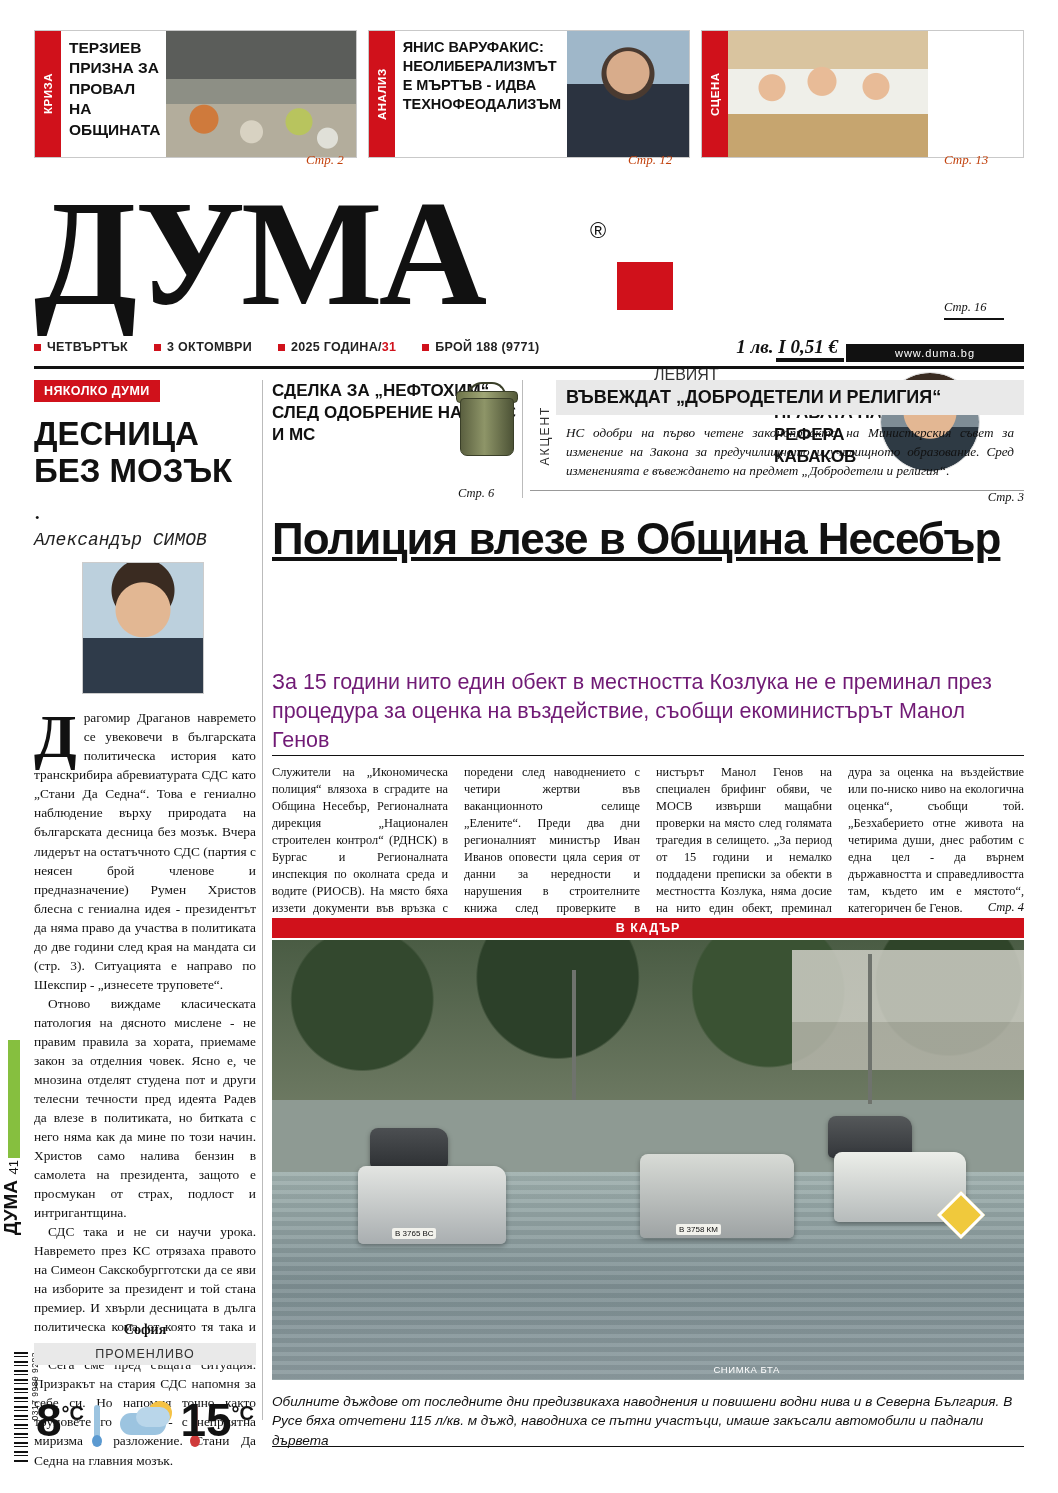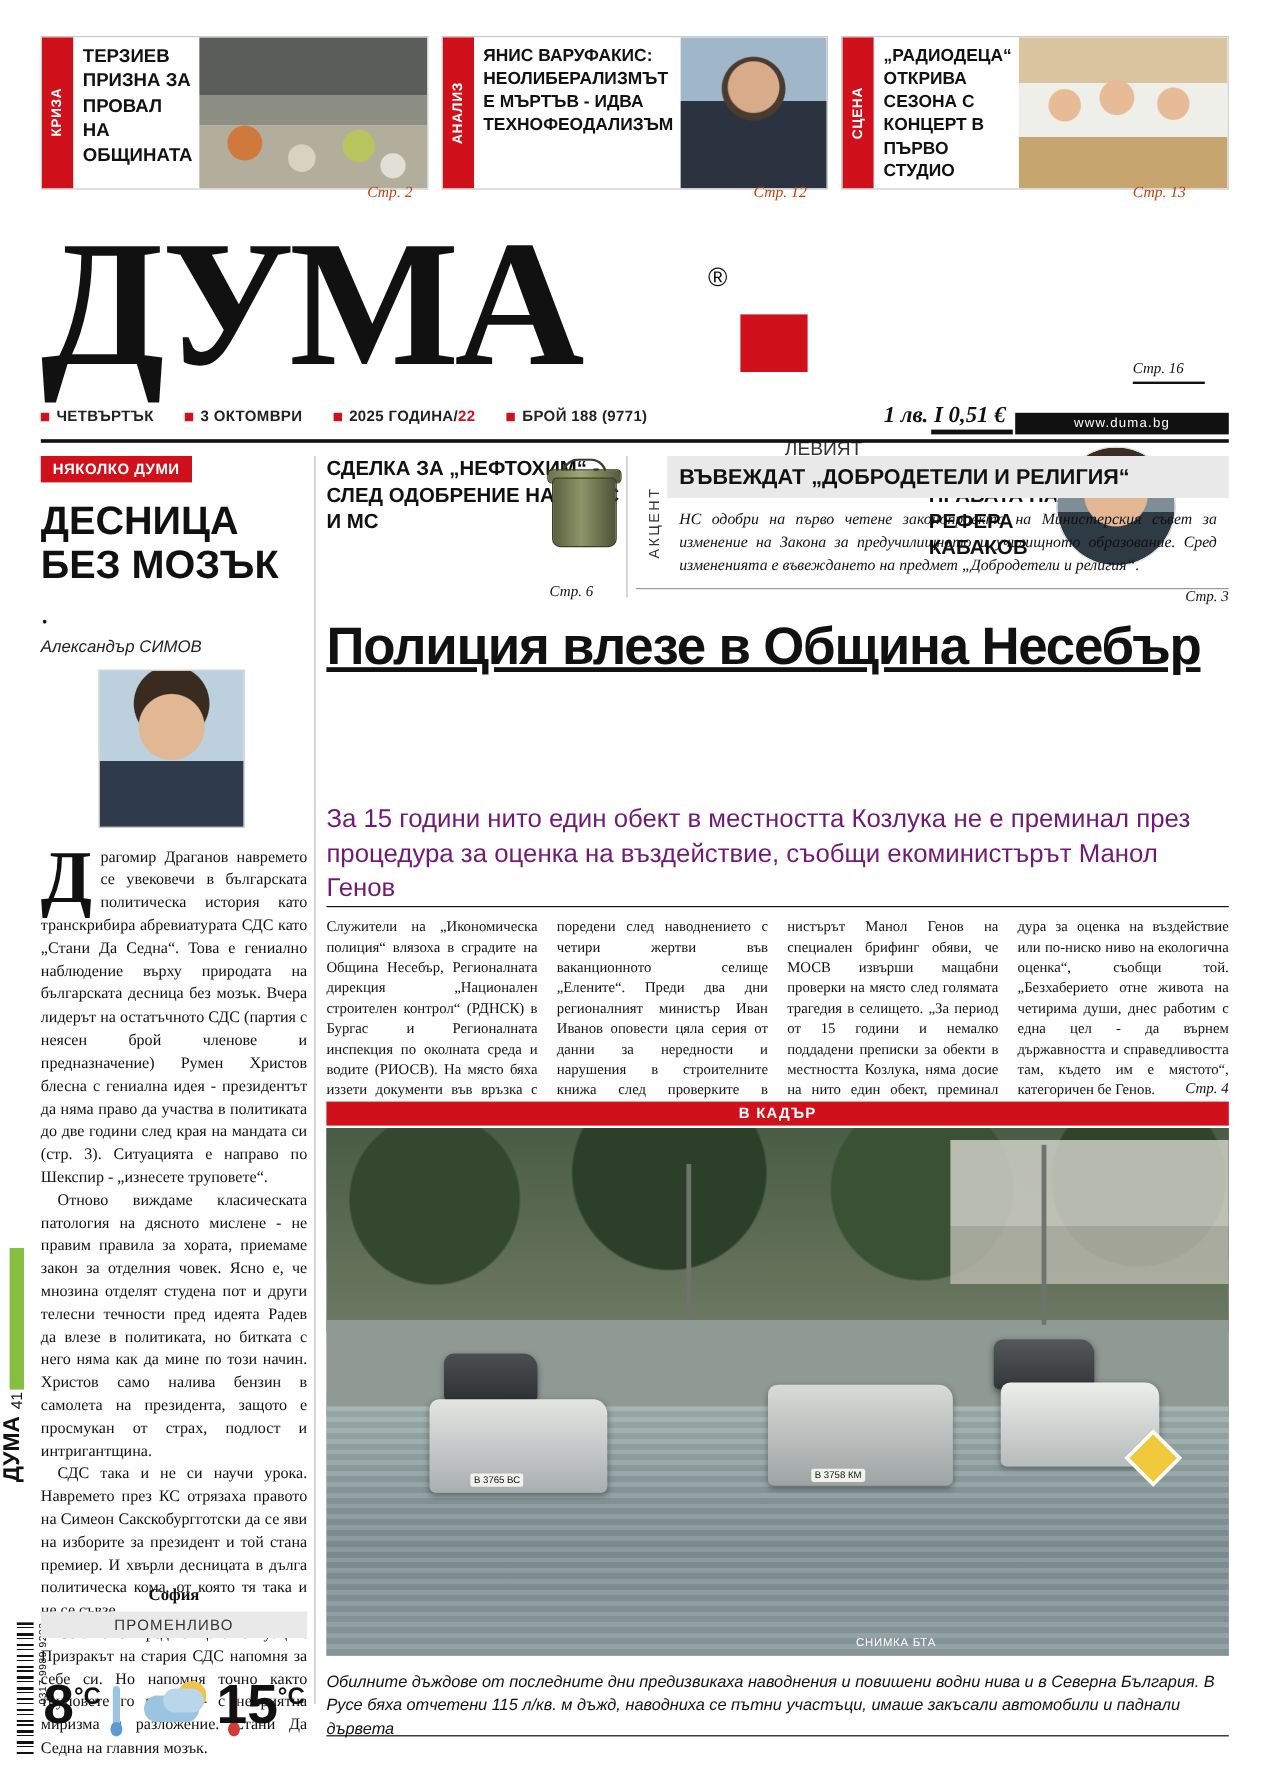--- a/index.html
+++ b/index.html
@@ -135,21 +135,21 @@
     display:inline-block; background:#d0111b; color:#fff;
     font-family:"Liberation Sans", sans-serif; font-weight:bold;
     font-size:12.5px; padding:4px 10px; letter-spacing:.4px;
   }
   .left-title {
     font-family:"Liberation Sans", sans-serif; font-weight:bold;
     font-size:33px; line-height:1.12; margin-top:14px; color:#111;
   }
   .left-dot { font-size:26px; line-height:0.4; margin-top:16px; }
   .left-author {
-    font-family:Liberation Sans, sans-serif; font-size:14px; font-style:italic;
+    font-family:Liberation Mono, monospace; font-size:18px; font-style:italic;
     margin-top:14px; color:#222;
   }
   .author-photo {
     margin-top:12px; width:122px; height:132px; margin-left:48px;
     background:
       radial-gradient(circle at 50% 36%, #e2b793 0 27px, transparent 28px),
       radial-gradient(circle at 50% 21%, #3a2b21 0 31px, transparent 32px),
       linear-gradient(#bcd0dd 0 58%, #2f3b4a 58% 100%);
     border:1px solid #ccc;
   }
@@ -325,21 +325,20 @@
     <div class="teaser">
       <div class="teaser-tag">АНАЛИЗ</div>
       <div class="teaser-text small">ЯНИС ВАРУФАКИС: НЕОЛИБЕРАЛИЗМЪТ Е МЪРТЪВ - ИДВА ТЕХНОФЕОДАЛИЗЪМ</div>
       <div class="teaser-photo wide">
           <div class="ph-man"></div>
         </div>
     </div>
 
     <div class="teaser">
       <div class="teaser-tag">СЦЕНА</div>
-      <div class="teaser-text small">„РАДИОДЕЦА“ ОТКРИВА СЕЗОНА С КОНЦЕРТ В ПЪРВО СТУДИО</div>
       <div class="teaser-photo widest">
           <div class="ph-kids"></div>
         </div>
     </div>
   </div>
 
   <div class="pg-ref" style="left:306px; top:152px;">Стр. 2</div>
   <div class="pg-ref" style="left:628px; top:152px;">Стр. 12</div>
   <div class="pg-ref" style="left:944px; top:152px;">Стр. 13</div>
 
@@ -365,21 +364,21 @@
         <span class="sq"></span>
         <span>ЧЕТВЪРТЪК</span>
       </span>
     <span class="meta-item">
         <span class="sq"></span>
         <span>3 ОКТОМВРИ</span>
       </span>
     <span class="meta-item">
         <span class="sq"></span>
         <span>2025 ГОДИНА/</span>
-        <span class="year-red">22</span>
+        <span class="year-red">31</span>
       </span>
     <span class="meta-item">
         <span class="sq"></span>
         <span>БРОЙ 188 (9771)</span>
       </span>
   </div>
   <div class="price">1 лв. I 0,51 €</div>
   <div class="site-badge">www.duma.bg</div>
   <div class="rule-thick"></div>
 

